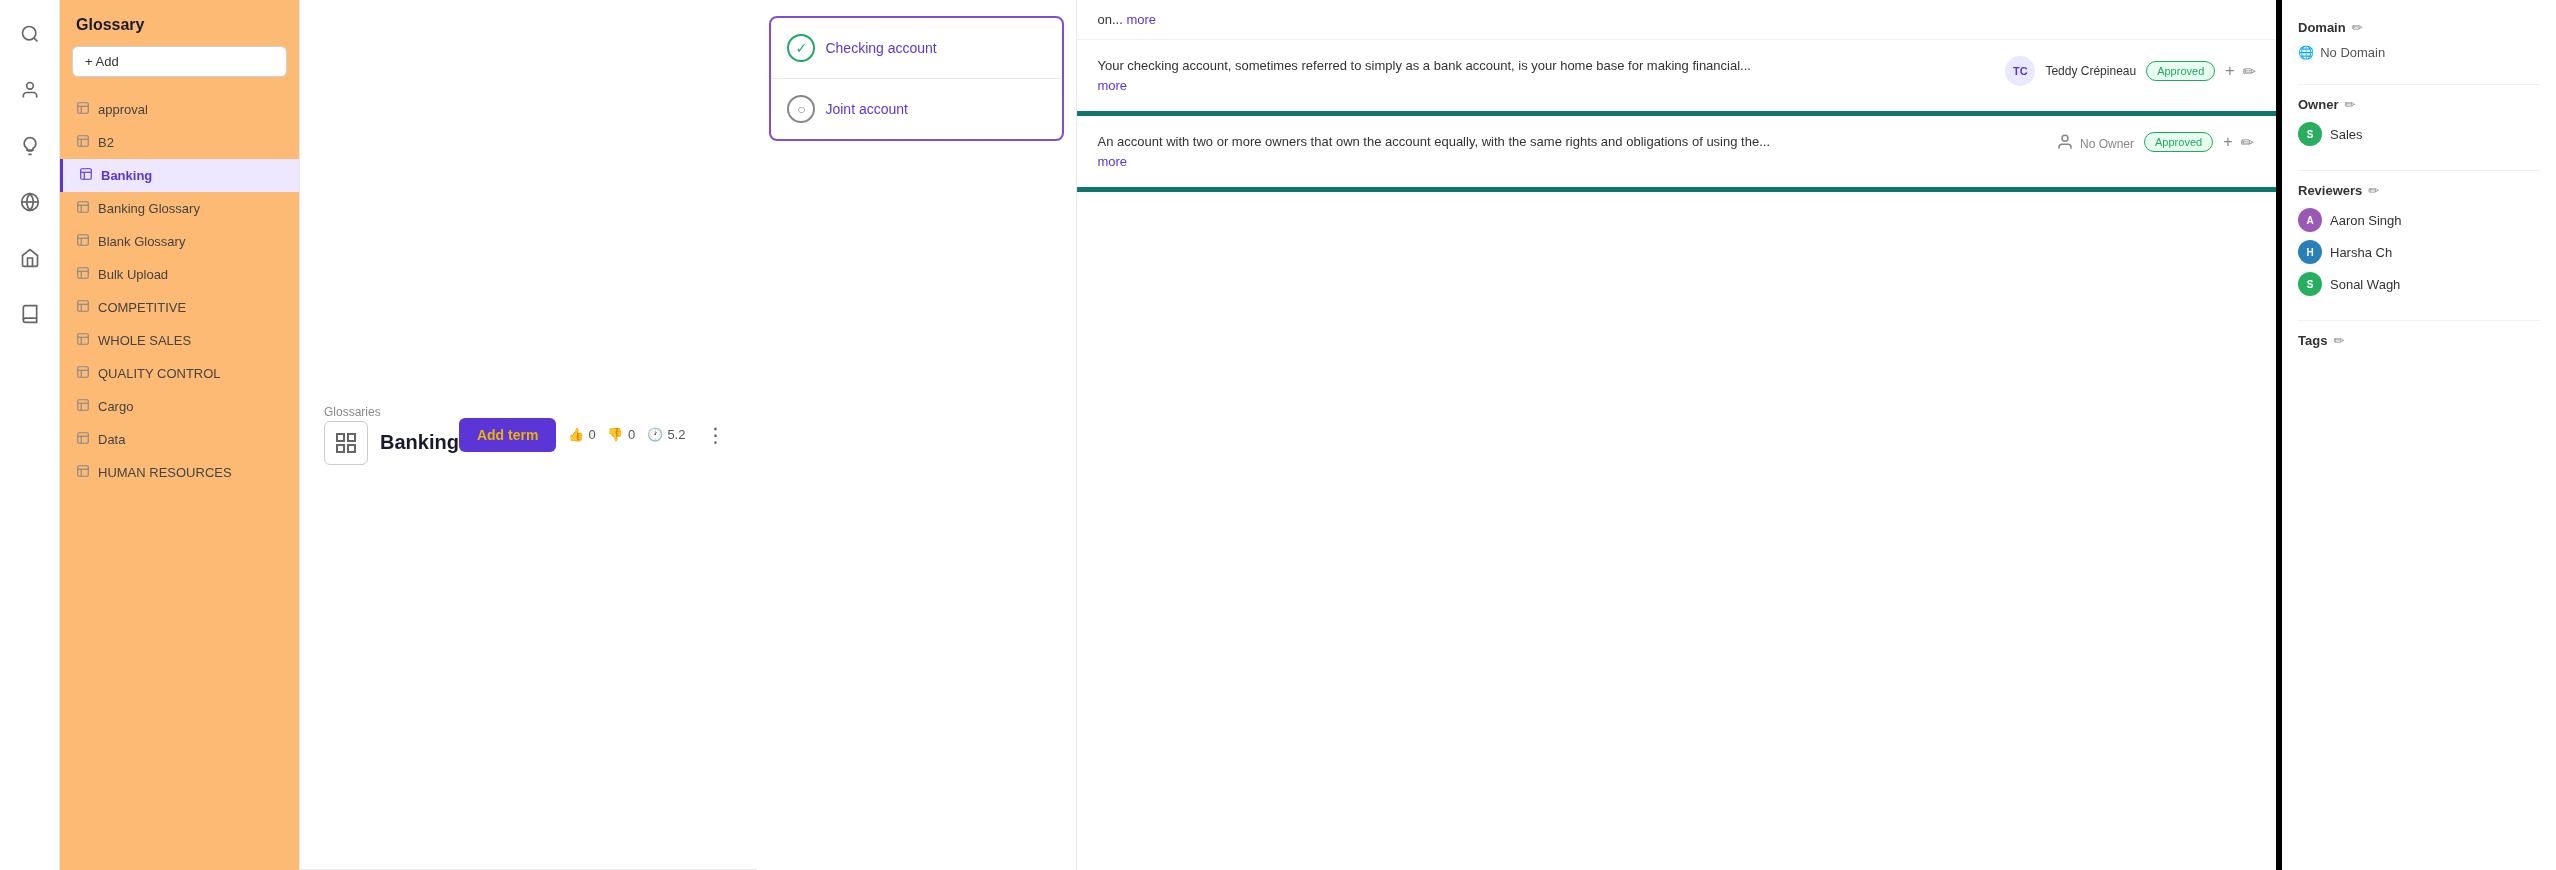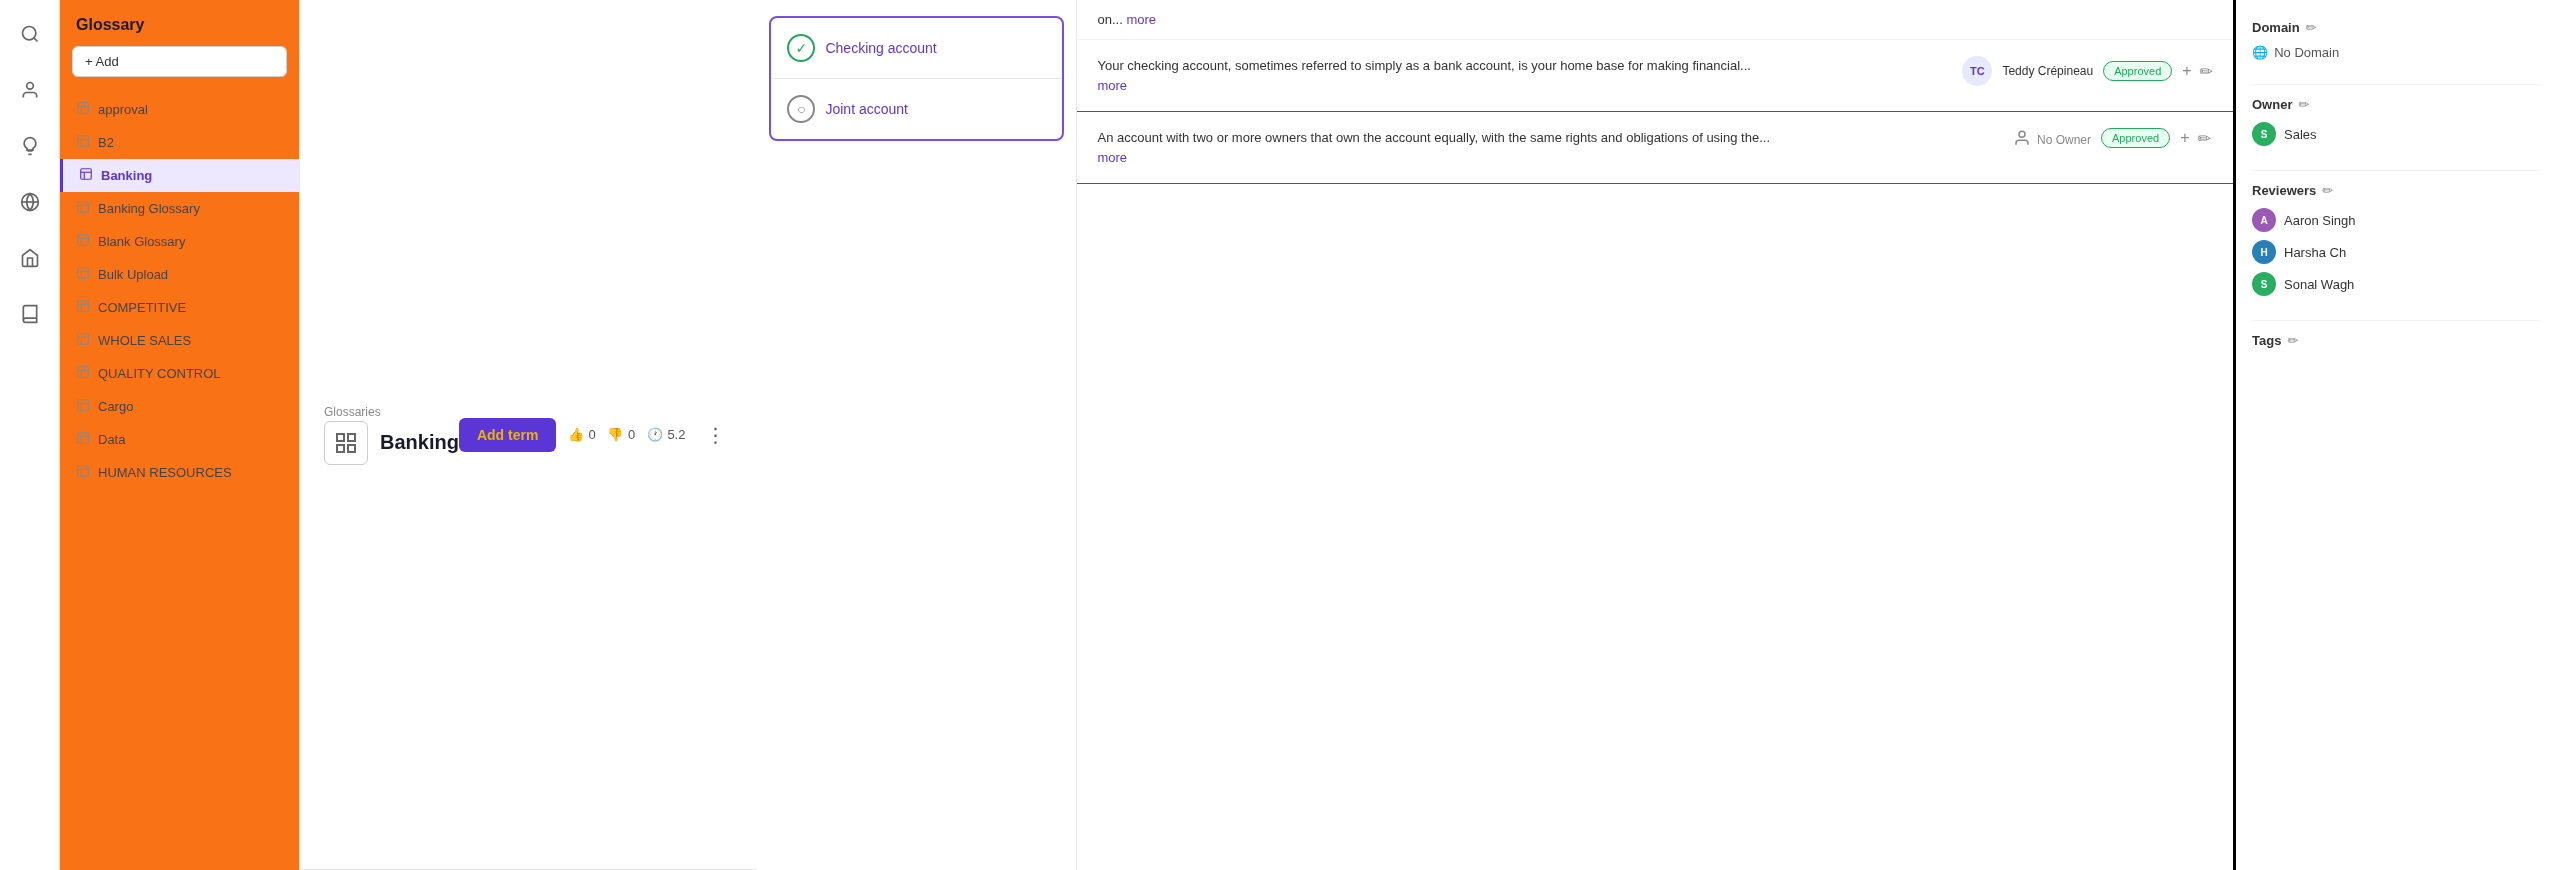--- a/index.html
+++ b/index.html
@@ -24,21 +24,21 @@
       justify-content: center;
       border-radius: 6px;
       cursor: pointer;
       color: #666;
       font-size: 18px;
     }
 
     
     .sidebar {
       width: 240px;
-      background: #f97316;
+      background: #fdba74;
       border-right: 1px solid #e8e8e8;
       display: flex;
       flex-direction: column;
       padding: 16px 0;
     }
     .sidebar-title {
       font-size: 16px;
       font-weight: 600;
       color: #1a1a2e;
       padding: 0 16px 12px;
@@ -235,21 +235,21 @@
     .terms-right {
       flex: 1;
       padding: 0;
       overflow-y: auto;
     }
 
     .term-row {
       display: flex;
       align-items: flex-start;
       padding: 16px 20px;
-      border-bottom: 1px solid #0f766e;
+      border-bottom: 5px solid #0f766e;
       gap: 12px;
     }
     .term-description {
       flex: 1;
       font-size: 13px;
       color: #333;
       line-height: 1.5;
     }
     .term-description .more-link {
       color: #5b35d5;
@@ -304,22 +304,22 @@
     .no-owner {
       display: flex;
       align-items: flex-end;
       gap: 6px;
       color: #888;
       font-size: 12px;
     }
 
     
     .right-sidebar {
-      width: 323px;
-      border-left: 3px solid #000000;
+      width: 280px;
+      border-left: 6px solid #000000;
       padding: 20px 16px;
       overflow-y: auto;
       background: #fff;
     }
     .rs-section { margin-bottom: 24px; }
     .rs-section-header {
       display: flex;
       align-items: center;
       gap: 6px;
       margin-bottom: 10px;

